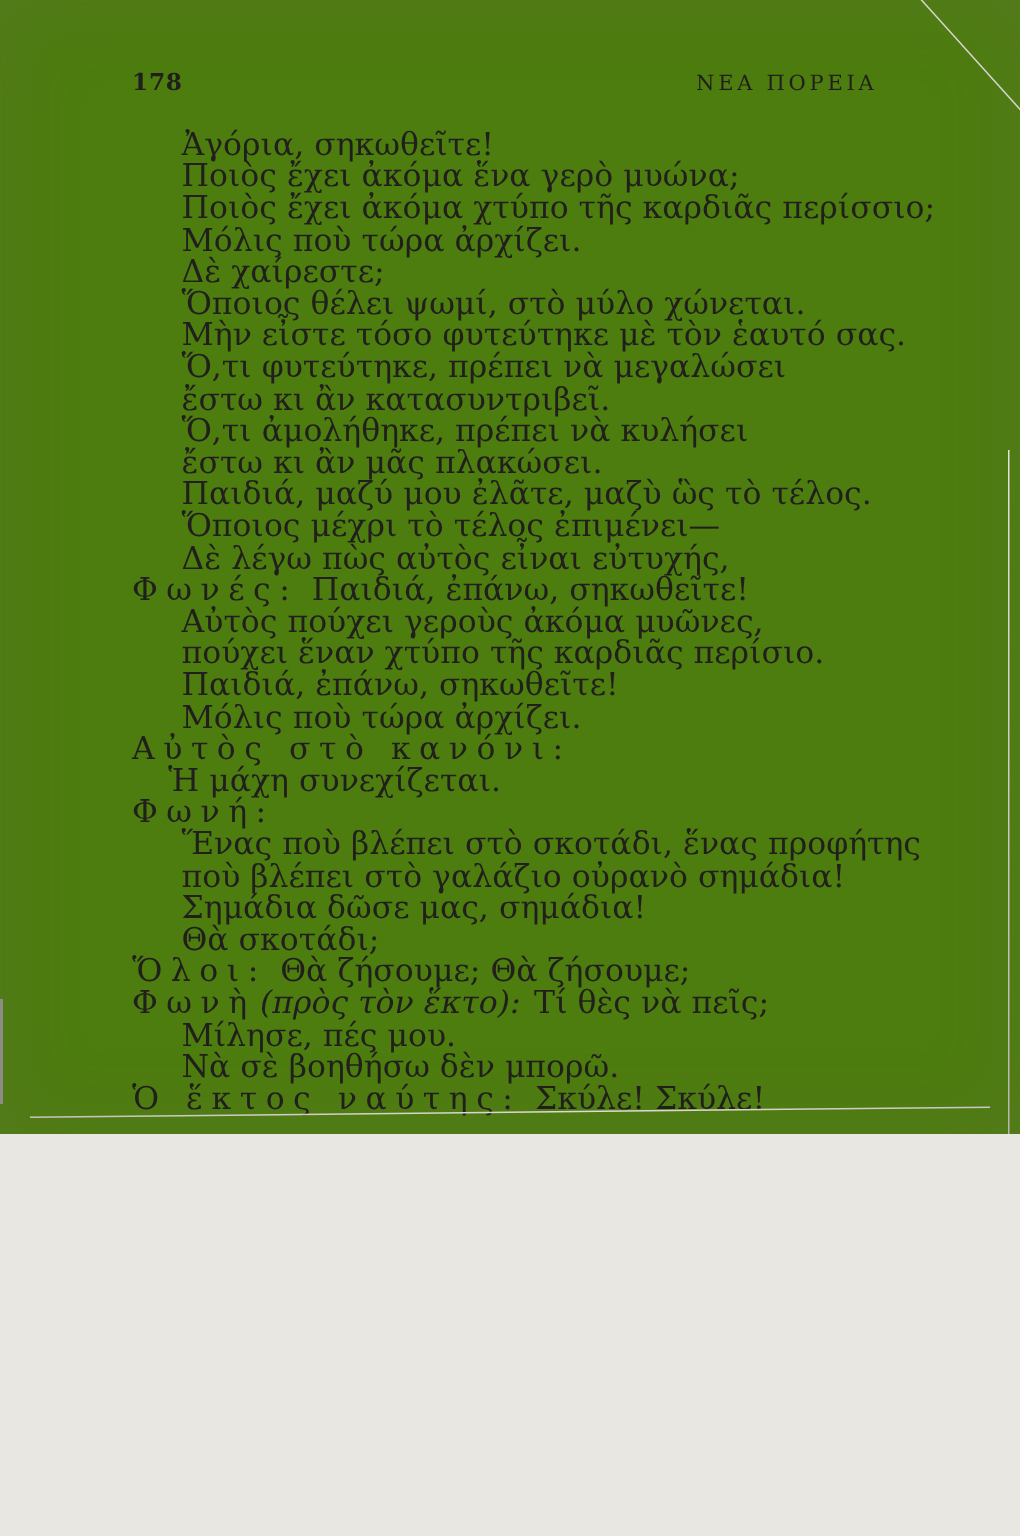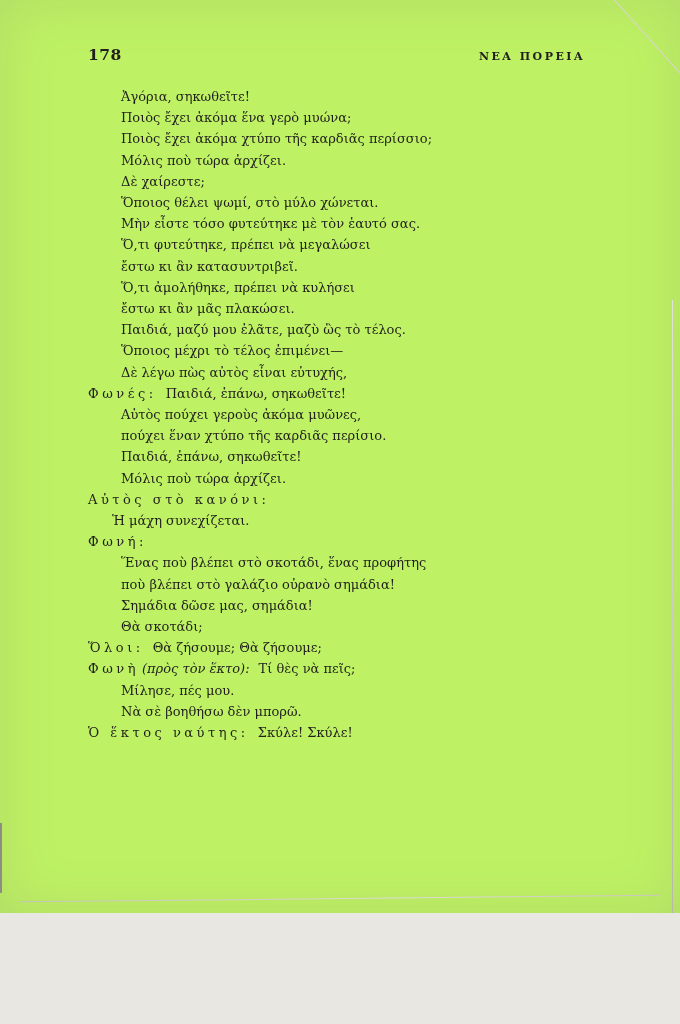--- a/index.html
+++ b/index.html
@@ -9,22 +9,22 @@
   body {
     width: 680px;
     height: 1024px;
     overflow: hidden;
     background: #e9e7e2;
     font-family: "DejaVu Serif", "Liberation Serif", serif;
   }
   .page {
     position: relative;
     width: 680px;
-    height: 913px;
-    background: #bef264;
+    height: 756px;
+    background: #4d7c0f;
     color: #211f1c;
     box-shadow: inset 0 0 55px rgba(120,115,105,0.18);
     overflow: hidden;
   }
   .inner {
     position: absolute;
     left: 88px;
     top: 45px;
     width: 497px;
   }
@@ -34,26 +34,26 @@
     align-items: baseline;
     height: 20px;
     margin-bottom: 21px;
   }
   .page-number {
     font-size: 15.5px;
     font-weight: 700;
     letter-spacing: 0.5px;
   }
   .journal-title {
-    font-size: 11px;
-    font-weight: 700;
+    font-size: 14px;
+    font-weight: 400;
     letter-spacing: 2.5px;
   }
   .content {
-    font-size: 13px;
+    font-size: 21px;
     line-height: 21.2px;
   }
   .line { white-space: nowrap; }
   .verse .line { padding-left: 33px; }
   .speech-head { padding-left: 0; }
   .speaker { letter-spacing: 0.27em; }
   .paren {
     font-style: italic;
     letter-spacing: normal;
     margin-left: 3px;

